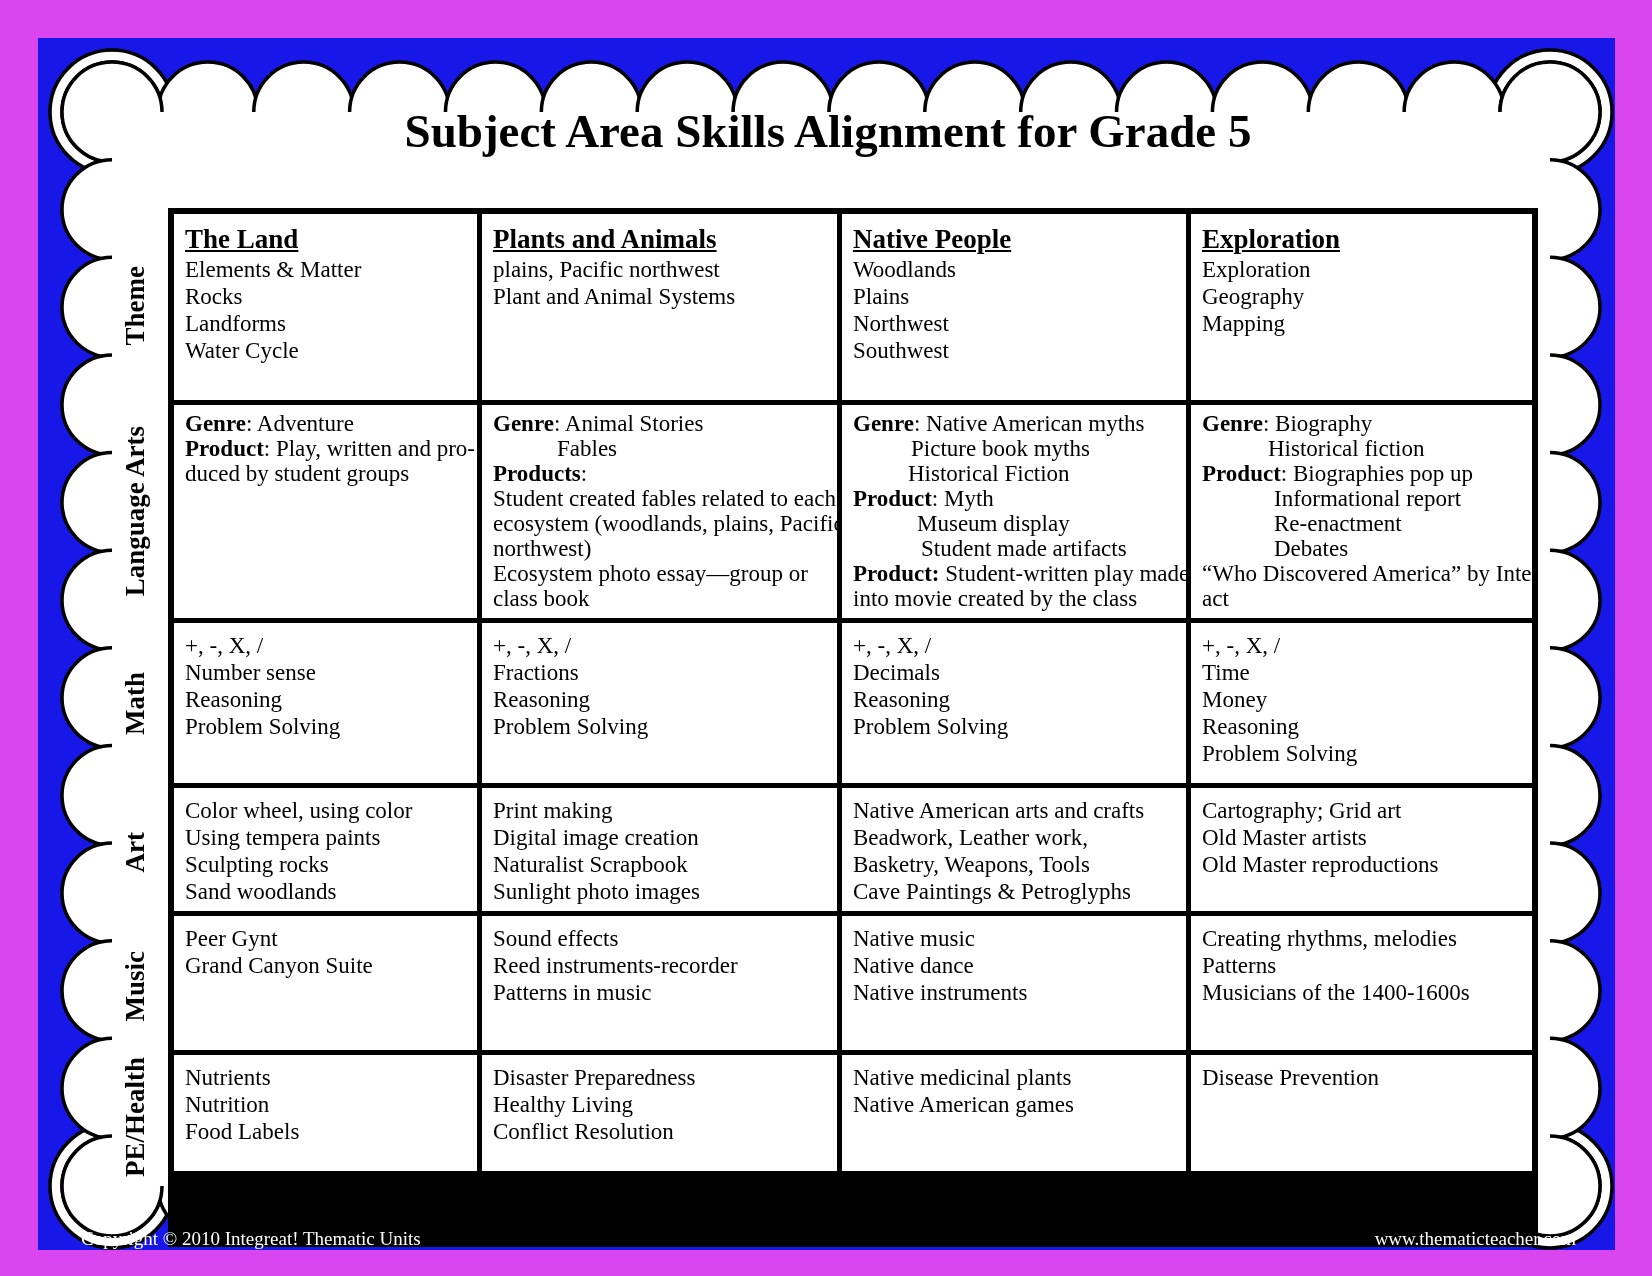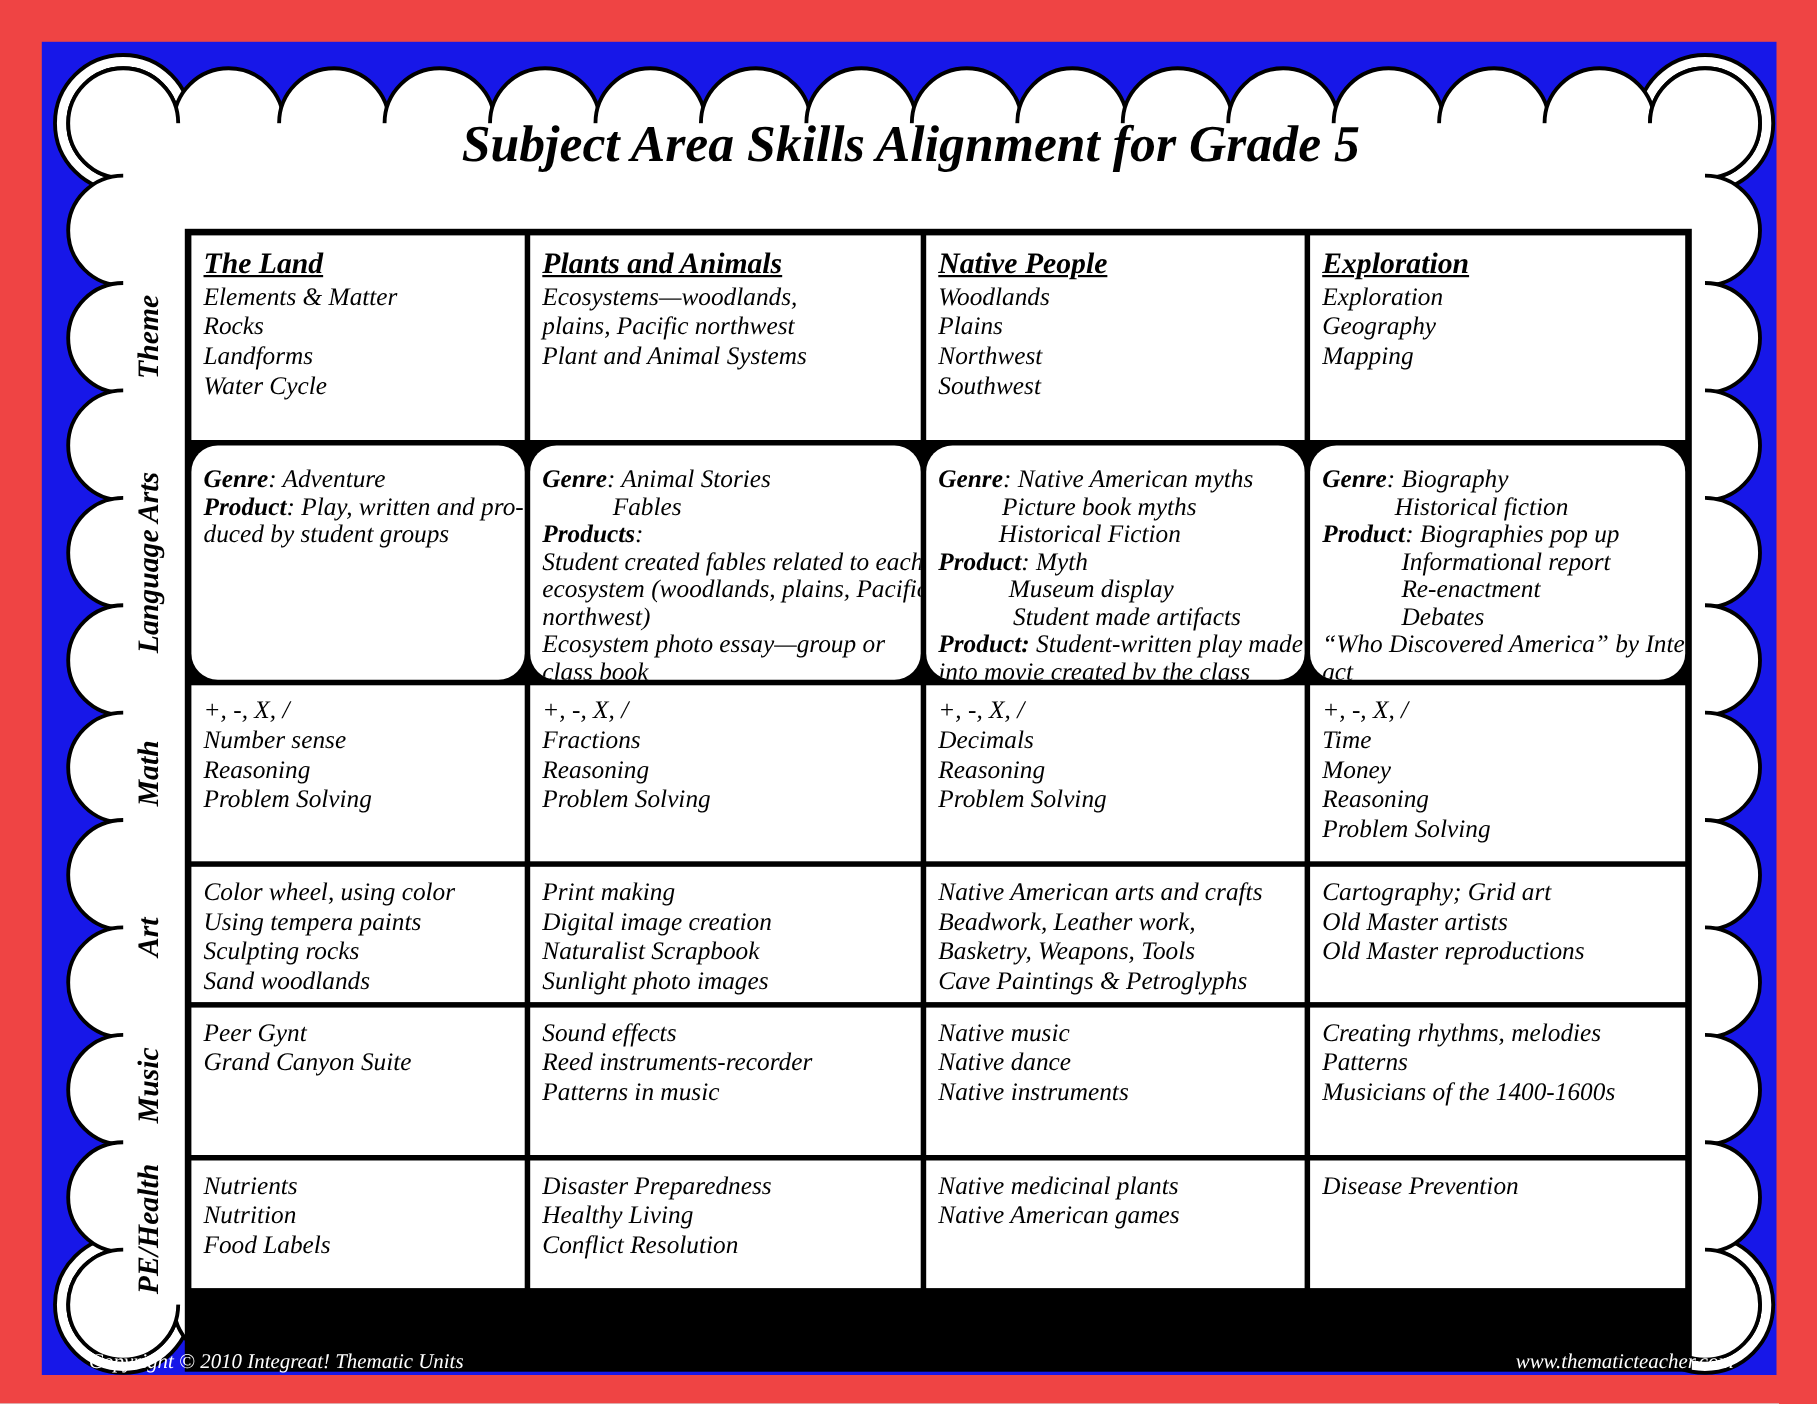--- a/index.html
+++ b/index.html
@@ -1,26 +1,26 @@
 <!DOCTYPE html>
 <html><head>
 <meta charset="utf-8">
 <style>
   html,body{margin:0;padding:0;background:#ffffff;}
-  .page{position:relative;width:1652px;height:1276px;background:#ef4444;overflow:hidden;
-        font-family:"Liberation Serif", serif;color:#000;font-style:italic;}
+  .page{position:relative;width:1652px;height:1276px;background:#d946ef;overflow:hidden;
+        font-family:"Liberation Serif", serif;color:#000;}
   .border-svg{position:absolute;left:0;top:0;}
   .page-title{position:absolute;top:102px;left:100px;width:1456px;text-align:center;
         font-weight:bold;font-size:47px;line-height:1.25;letter-spacing:0px;}
   .grid{position:absolute;left:168px;top:208px;width:1370px;height:1039px;background:#000;
         display:grid;grid-template-columns:303px 355px 344px 341px;
         grid-template-rows:186px 213px 160px 123px 134px 116px;
         gap:5px;padding:6px;box-sizing:border-box;}
   .cell{background:#fff;padding:9px 6px 2px 11px;font-size:23px;line-height:27px;overflow:hidden;}
-  .cell.tight{line-height:25px;padding-top:18px;border-radius:24px;}
+  .cell.tight{line-height:25px;padding-top:6px;}
   .line{white-space:nowrap;}
   .line.head{font-size:27px;line-height:32px;margin-bottom:1px;}
   .b{font-weight:bold;}
   .u{text-decoration:underline;}
   .row-label{position:absolute;left:106px;width:58px;display:flex;align-items:center;justify-content:center;}
   .row-label span{writing-mode:vertical-rl;transform:rotate(180deg);
         font-weight:bold;font-size:27px;white-space:nowrap;}
   .footer{position:absolute;color:#ffffff;font-size:19px;top:1228px;}
   .footer.left{left:44px;margin-left:37px;}
   .footer.right{right:76px;}
@@ -123,21 +123,20 @@
   <div class="grid" id="grid">
       <div class="cell">
         <div class="line head"><span class="b u">The Land</span></div>
         <div class="line"><span>Elements &amp; Matter</span></div>
         <div class="line"><span>Rocks</span></div>
         <div class="line"><span>Landforms</span></div>
         <div class="line"><span>Water Cycle</span></div>
       </div>
       <div class="cell">
         <div class="line head"><span class="b u">Plants and Animals</span></div>
-        <div class="line"><span>Ecosystems—woodlands,</span></div>
         <div class="line"><span>plains, Pacific northwest</span></div>
         <div class="line"><span>Plant and Animal Systems</span></div>
       </div>
       <div class="cell">
         <div class="line head"><span class="b u">Native People</span></div>
         <div class="line"><span>Woodlands</span></div>
         <div class="line"><span>Plains</span></div>
         <div class="line"><span>Northwest</span></div>
         <div class="line"><span>Southwest</span></div>
       </div>

